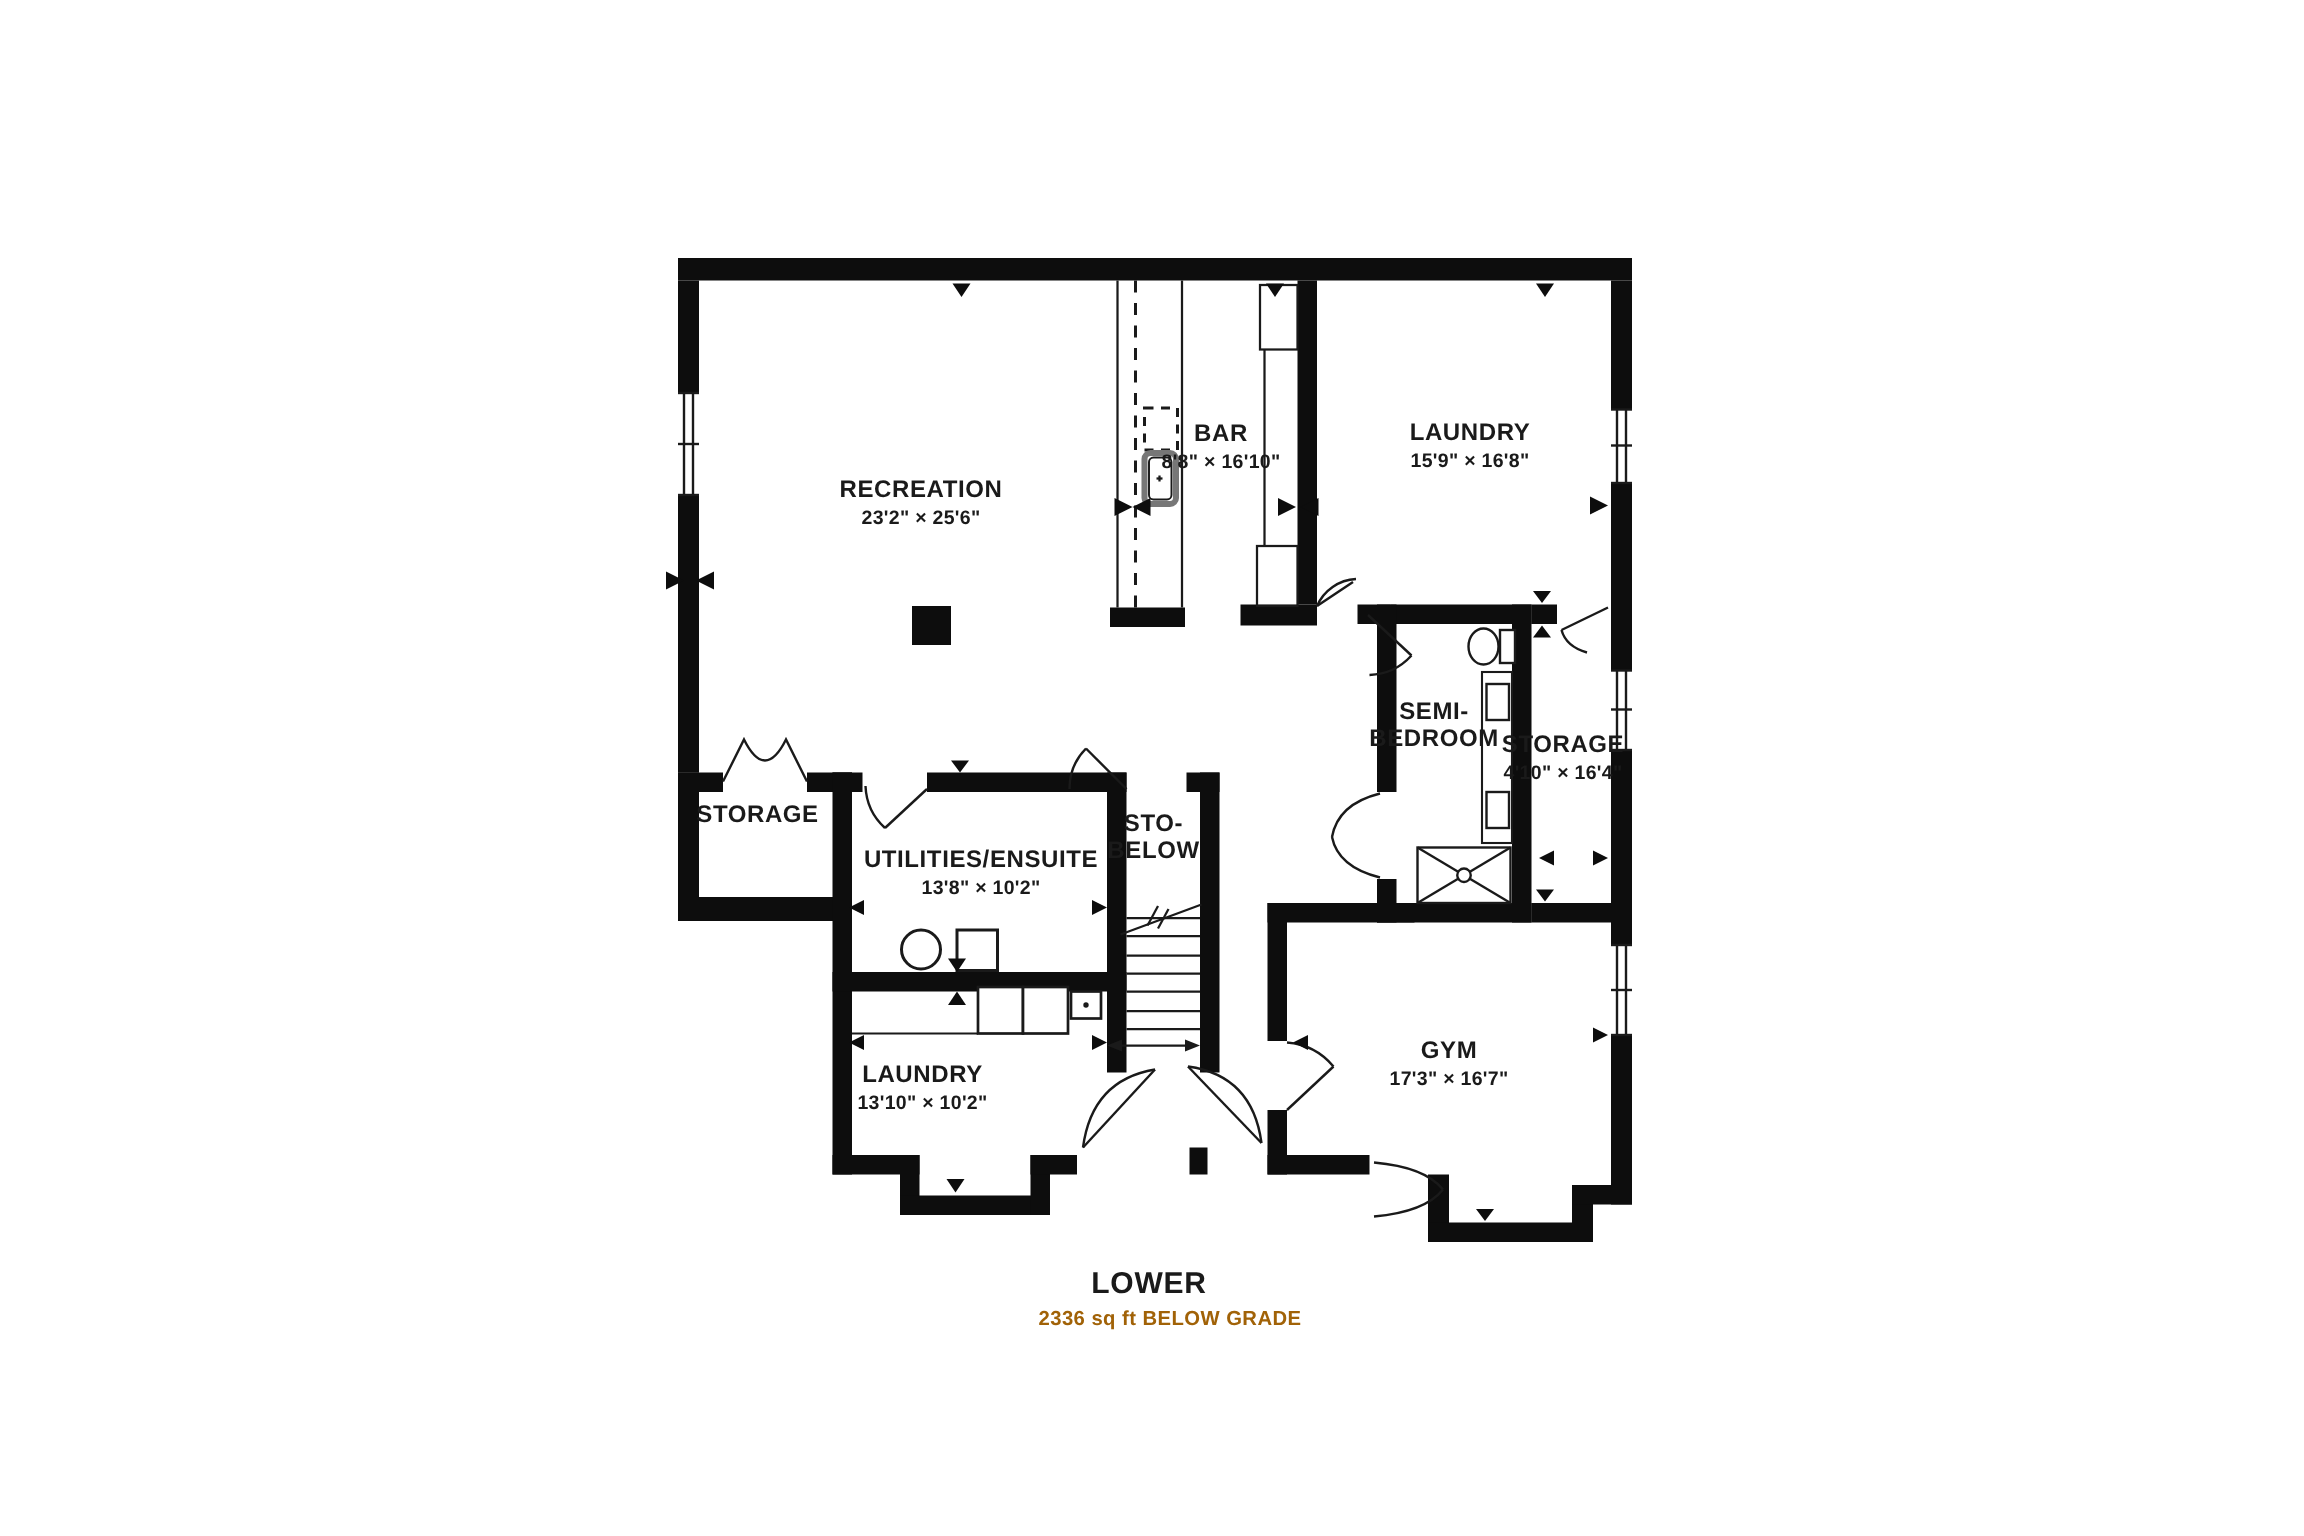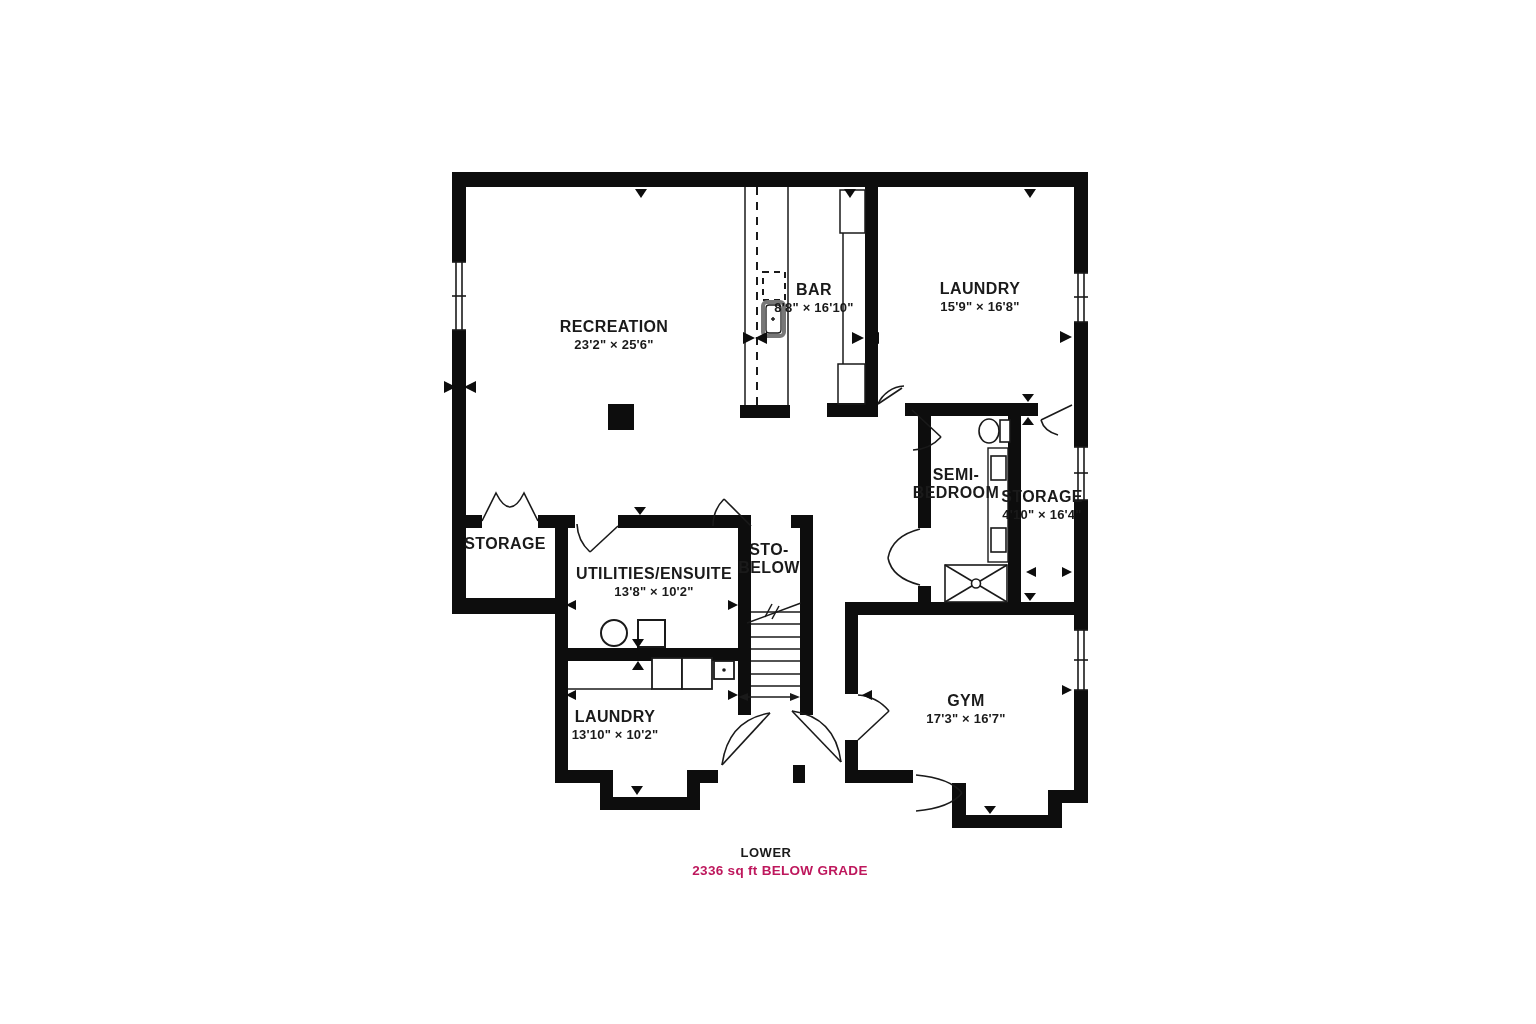--- a/index.html
+++ b/index.html
@@ -3,22 +3,22 @@
 <meta charset="utf-8">
 <style>
   html,body{margin:0;padding:0;background:#ffffff;}
   #stage{position:relative;width:1536px;height:1024px;background:#ffffff;overflow:hidden;
          font-family:"Liberation Sans", sans-serif;color:#111;}
   #plan-svg{position:absolute;left:0;top:0;}
   .room-label{position:absolute;transform:translateX(-50%);text-align:center;pointer-events:none;}
   .rname{font-size:16px;font-weight:bold;letter-spacing:.4px;line-height:1.12;white-space:pre-line;color:#1a1a1a;}
   .rdims{font-size:13px;font-weight:bold;letter-spacing:.2px;margin-top:1px;color:#1a1a1a;}
   .plan-title{position:absolute;transform:translateX(-50%);text-align:center;}
-  .ptitle{font-size:13px;font-weight:bold;letter-spacing:.5px;color:#1a1a1a;}
-  .psub{font-size:13.5px;font-weight:bold;letter-spacing:.3px;margin-top:3px;color:#be185d;margin-left:28px;}
+  .ptitle{font-size:20px;font-weight:bold;letter-spacing:.5px;color:#1a1a1a;}
+  .psub{font-size:13.5px;font-weight:bold;letter-spacing:.3px;margin-top:3px;color:#a16207;margin-left:28px;}
 </style>
 </head>
 <body>
 
 <div id="stage">
 
 <svg id="plan-svg" width="1536" height="1024" viewBox="0 0 1536 1024">
 
   <g fill="#0d0d0d" stroke="none">
 

